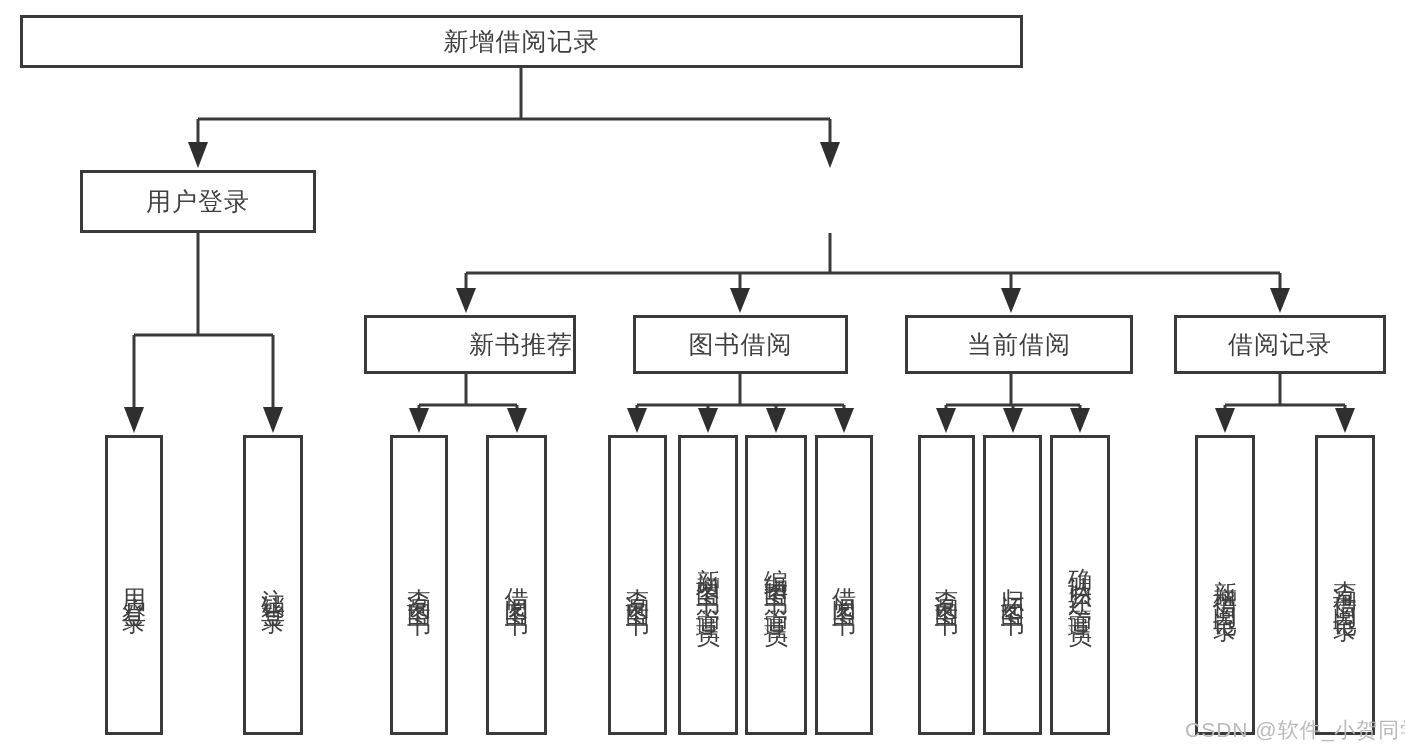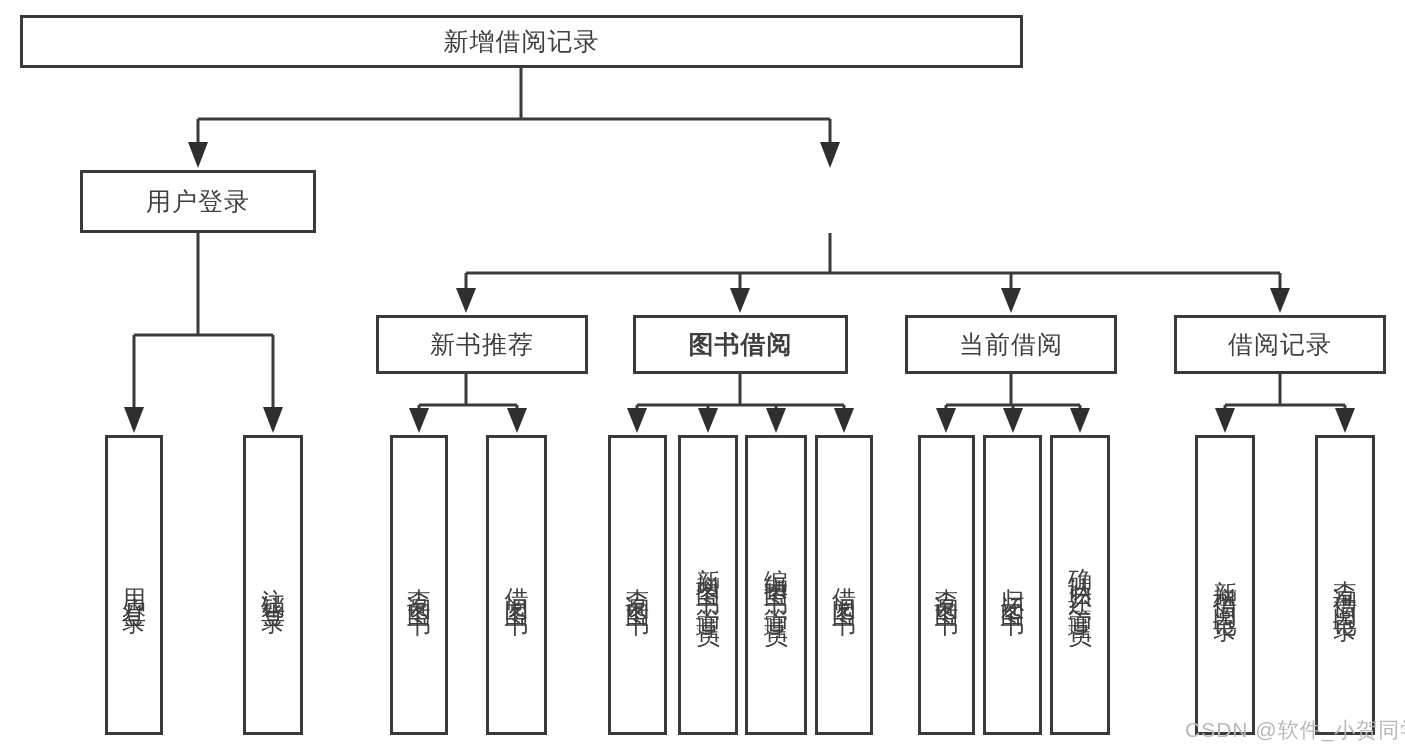--- a/index.html
+++ b/index.html
@@ -45,23 +45,23 @@
     text-orientation: mixed;
     letter-spacing: 8px;
     line-height: 1;
   }
   
   .n-root   { left: 20px;   top: 15px;  width: 1003px; height: 53px; }
   
   .n-login  { left: 80px;   top: 170px; width: 236px;  height: 63px; }
   .n-mgmt   { left: 712px;  top: 170px; width: 235px;  height: 63px; }
   
-  .n-rec    { left: 376px;  top: 315px; width: 212px;  height: 59px; }
-  .n-borrow { left: 633px;  top: 315px; width: 215px;  height: 59px; font-weight: bold; }
-  .n-cur    { left: 905px;  top: 315px; width: 212px;  height: 59px; }
+  .n-rec    { left: 364px;  top: 315px; width: 212px;  height: 59px; justify-content: flex-end; }
+  .n-borrow { left: 633px;  top: 315px; width: 215px;  height: 59px; }
+  .n-cur    { left: 905px;  top: 315px; width: 228px;  height: 59px; }
   .n-record { left: 1174px; top: 315px; width: 212px;  height: 59px; }
   
   .l-g1a { left: 105px;  top: 435px; width: 58px; height: 300px; }
   .l-g1b { left: 243px;  top: 435px; width: 60px; height: 300px; }
   .l-g2a { left: 390px;  top: 435px; width: 58px; height: 300px; }
   .l-g2b { left: 486px;  top: 435px; width: 61px; height: 300px; }
   .l-g3a { left: 608px;  top: 435px; width: 59px; height: 300px; }
   .l-g3b { left: 678px;  top: 435px; width: 60px; height: 300px; }
   .l-g3c { left: 745px;  top: 435px; width: 62px; height: 300px; }
   .l-g3d { left: 815px;  top: 435px; width: 58px; height: 300px; }

